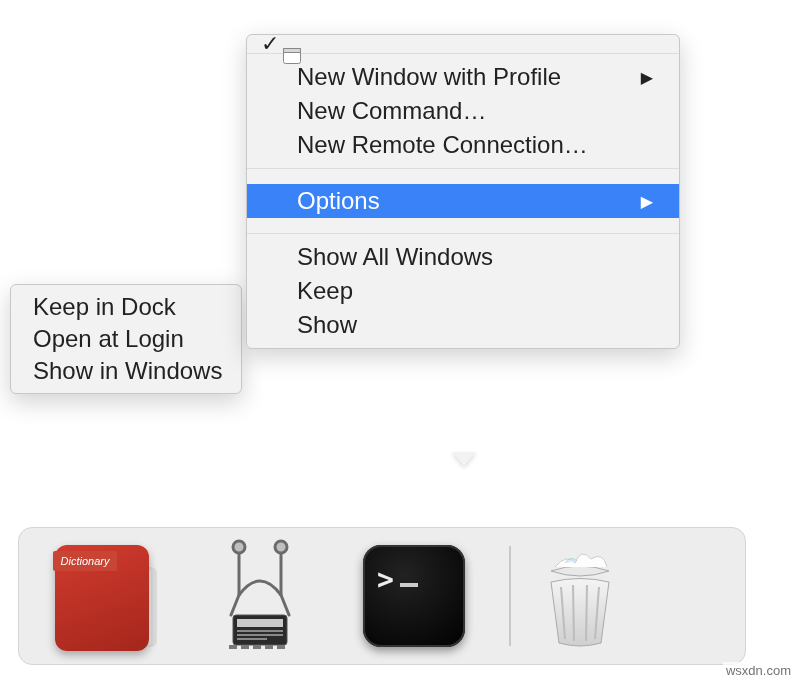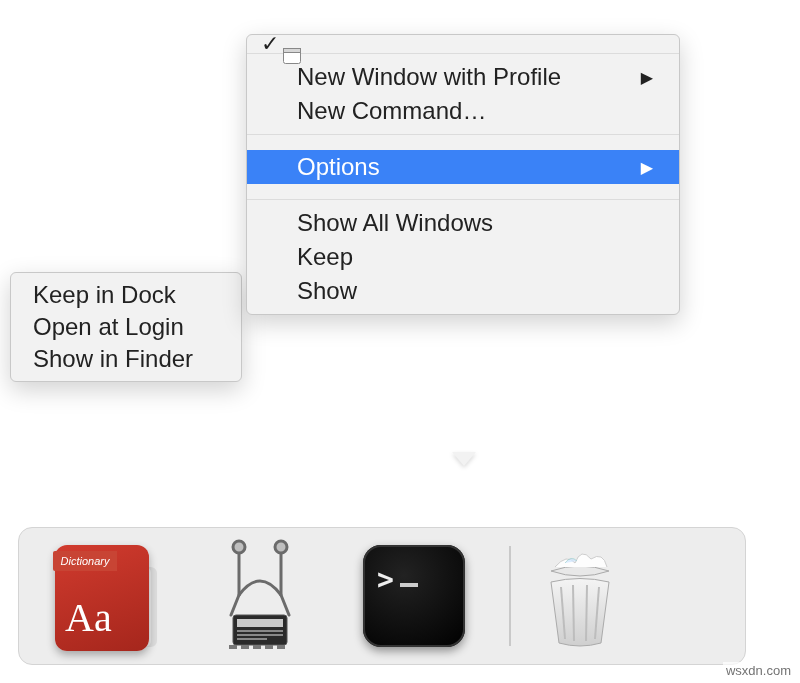--- a/index.html
+++ b/index.html
@@ -3,21 +3,21 @@
 <meta charset="utf-8">
 <style>
   html,body{margin:0;padding:0;width:800px;height:683px;background:#fff;font-family:-apple-system,"Helvetica Neue",Arial,sans-serif;overflow:hidden;position:relative}
   .menu{position:absolute;background:#f2f2f2;border:1px solid #c8c8c8;border-radius:6px;box-shadow:0 8px 24px rgba(0,0,0,.18);padding:6px 0}
   .menu-item{font-size:24px;color:#222;padding:3px 26px 3px 50px;white-space:nowrap;position:relative;display:flex;align-items:center;justify-content:space-between}
   .menu-item.selected{background:#3a82f7;color:#fff}
   .menu-item .arrow{margin-left:30px;font-size:16px}
   .menu-sep{height:1px;background:#dcdcdc;margin:6px 0}
   .check{position:absolute;left:14px;font-size:22px}
   .winicon{position:absolute;left:36px;top:7px;width:18px;height:16px}
-  .sub-menu{left:10px;top:272px;width:230px}
+  .sub-menu{left:10px;top:284px;width:230px}
   .sub-menu .menu-item{padding:2px 22px 2px 22px}
   .main-menu{left:246px;top:34px;width:432px}
   .callout-tail{position:absolute;left:452px;top:452px;width:0;height:0;border-left:12px solid transparent;border-right:12px solid transparent;border-top:14px solid #f2f2f2;filter:drop-shadow(0 2px 2px rgba(0,0,0,.15))}
   .selected-strip{margin:15px -0px}
   
   .dock{position:absolute;left:18px;bottom:18px;width:728px;height:138px;background:rgba(235,235,235,.92);border:1px solid #d4d4d4;border-radius:14px;display:flex;align-items:center;padding:0 28px;box-sizing:border-box}
   .dock .icon{width:118px;height:118px;margin-right:36px;position:relative}
   .dock-sep{width:2px;height:100px;background:#c9c9c9;margin:0 10px 0 0}
   .watermark{position:absolute;right:6px;bottom:4px;font-size:13px;color:#737373;background:rgba(255,255,255,.7);padding:1px 3px}
   
@@ -35,39 +35,42 @@
 <body>
 
 <div class="menu sub-menu">
   <div class="menu-item">
       <span>Keep in Dock</span>
     </div>
   <div class="menu-item">
       <span>Open at Login</span>
     </div>
   <div class="menu-item">
-      <span>Show in Finder</span>
+      <span>Show in Windows</span>
     </div>
 </div>
 
 <div class="menu main-menu">
   <div class="menu-item" style="padding-left:60px">
     <span class="check">✓</span>
     <svg class="winicon" viewBox="0 0 18 16">
         <rect x="0.5" y="0.5" width="17" height="15" rx="2" fill="#fff" stroke="#888"></rect>
         <rect x="0.5" y="0.5" width="17" height="4" fill="#d7d7d7" stroke="#888"></rect>
       </svg>
   </div>
   <div class="menu-sep"></div>
   <div class="menu-item">
       <span>New Window with Profile</span>
       <span class="arrow">▶</span>
     </div>
   <div class="menu-item">
       <span>New Command…</span>
+    </div>
+  <div class="menu-item">
+      <span>New Remote Connection…</span>
     </div>
   <div class="menu-sep"></div>
   <div class="menu-item selected selected-strip">
       <span>Options</span>
       <span class="arrow">▶</span>
     </div>
   <div class="menu-sep"></div>
   <div class="menu-item">
       <span>Show All Windows</span>
     </div>
@@ -79,21 +82,20 @@
     </div>
 </div>
 <div class="callout-tail"></div>
 
 <div class="dock">
   <div class="icon">
     <div class="dict-app">
       <div class="dict-pages"></div>
       <div class="dict-cover">
         <div class="dict-tab">Dictionary</div>
-        <div class="dict-aa">Aa</div>
       </div>
     </div>
   </div>
   <div class="icon">
     <svg viewBox="0 0 118 118">
       <g stroke="#6b6b6b" stroke-width="3" fill="none">
         <path d="M38 10 L38 58 M80 10 L80 58" stroke-linecap="round"></path>
         <circle cx="38" cy="10" r="6" fill="#bfbfbf"></circle>
         <circle cx="80" cy="10" r="6" fill="#bfbfbf"></circle>
         <path d="M38 58 Q59 30 80 58"></path>

